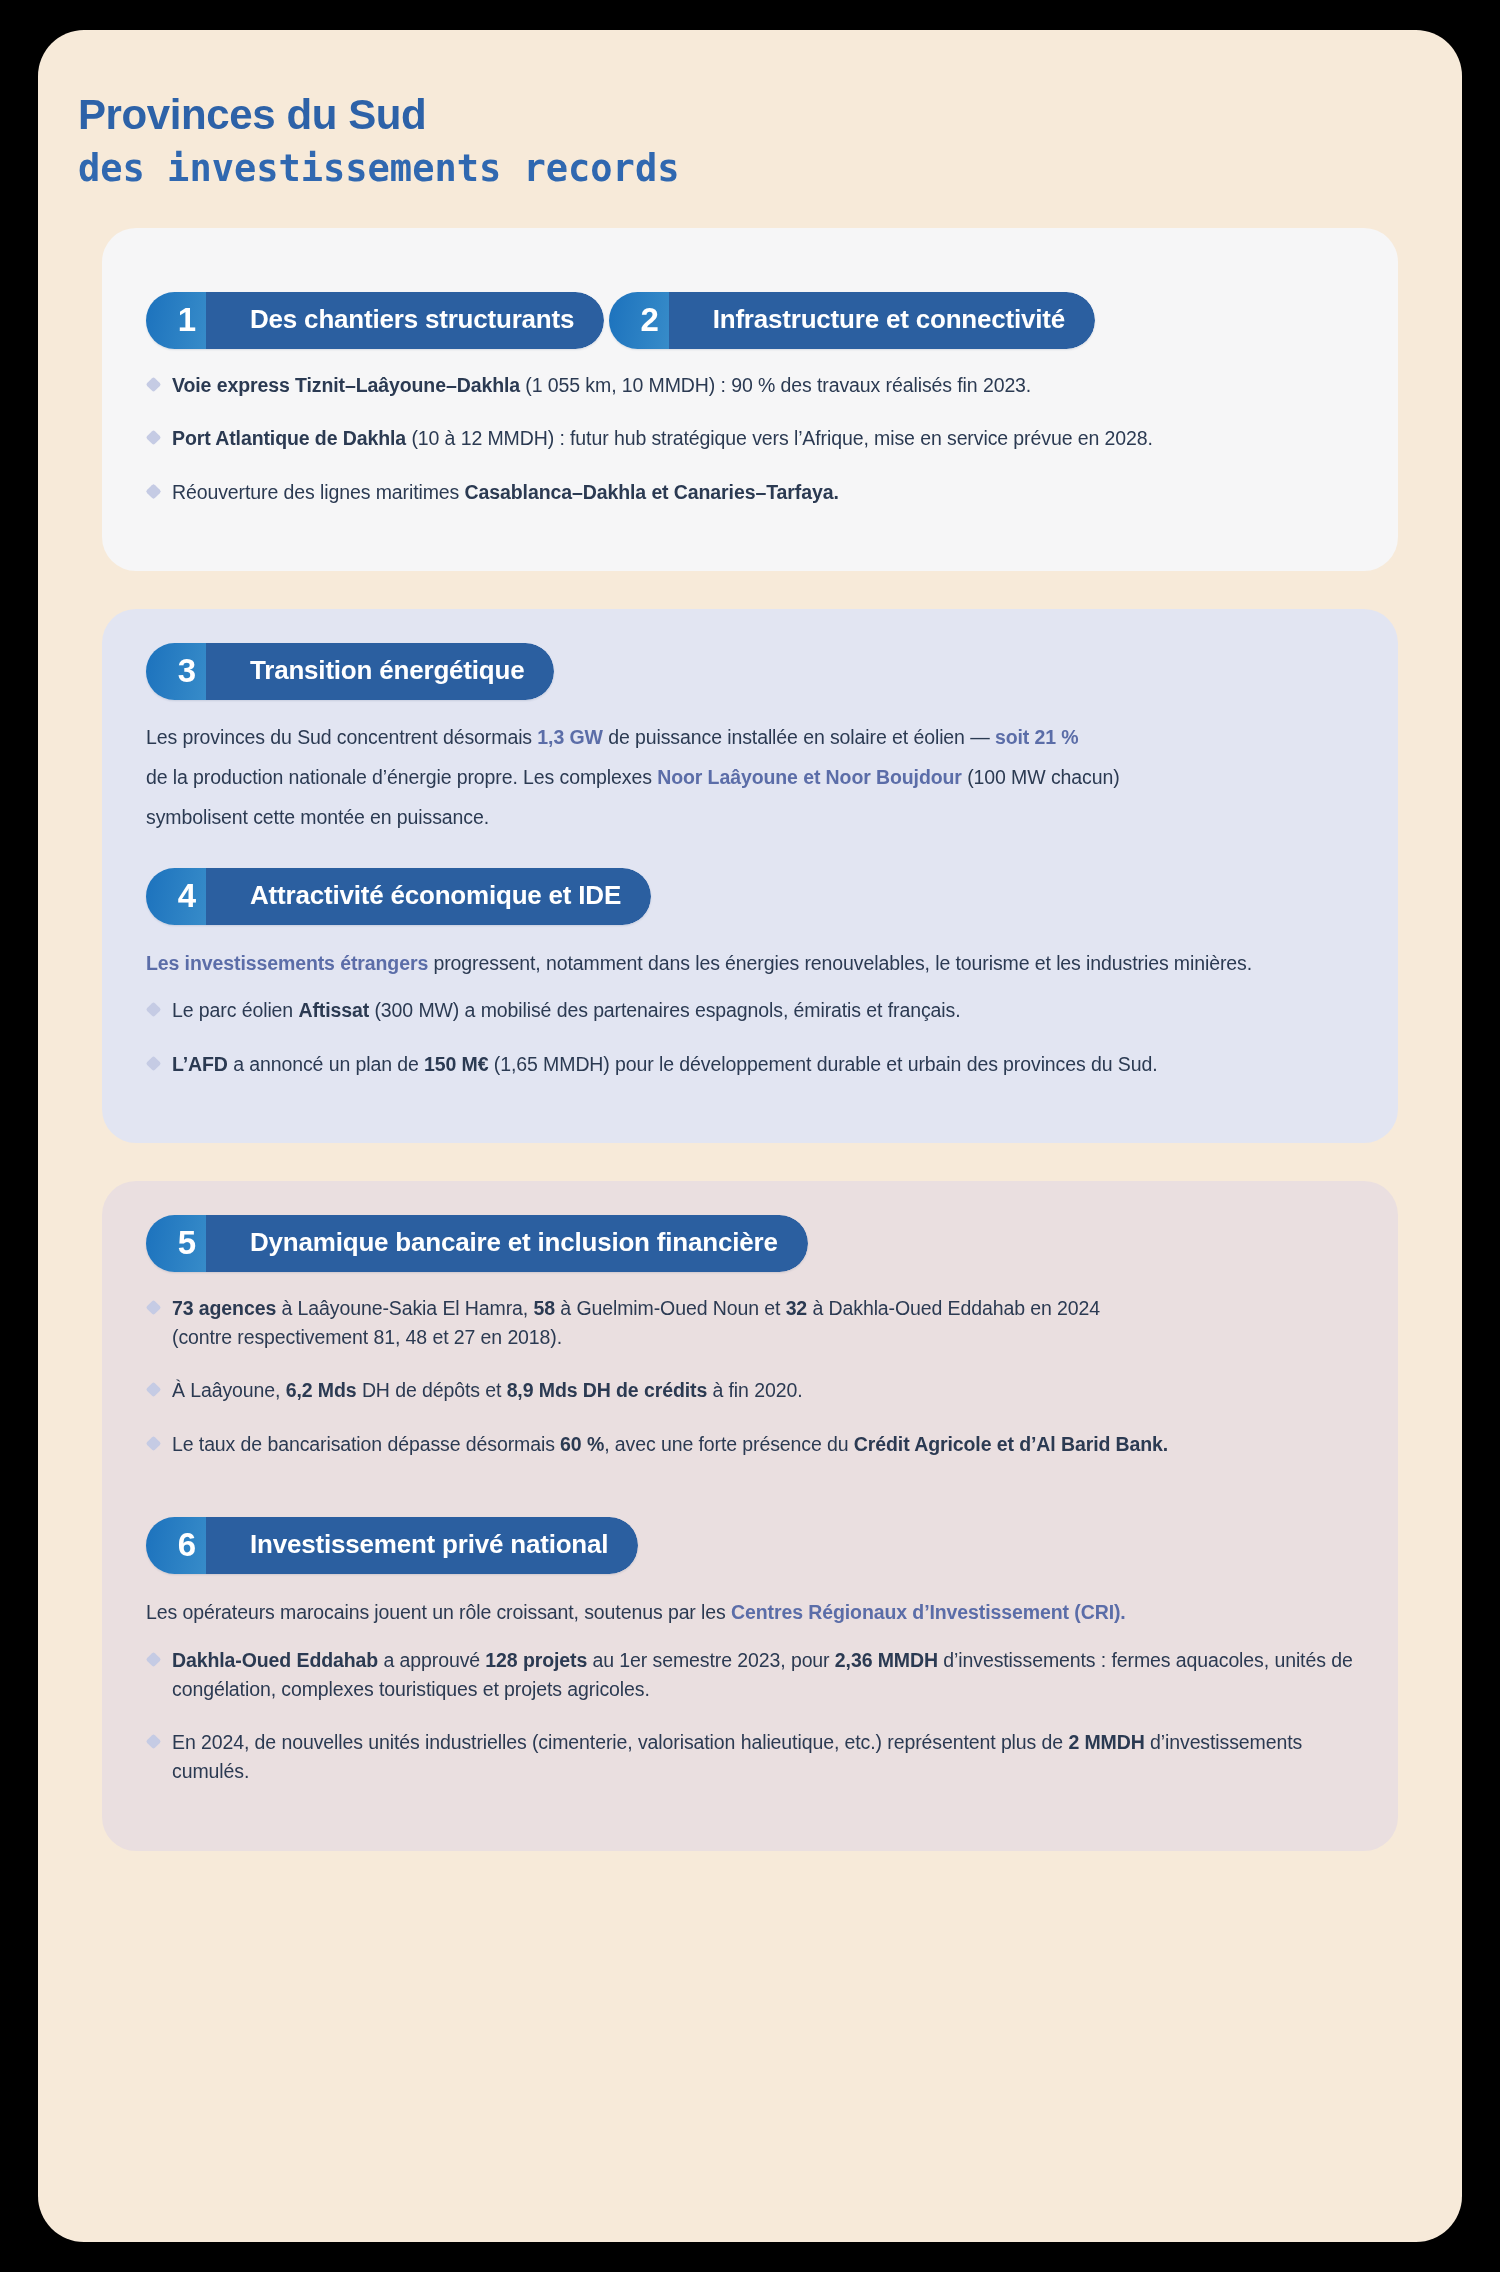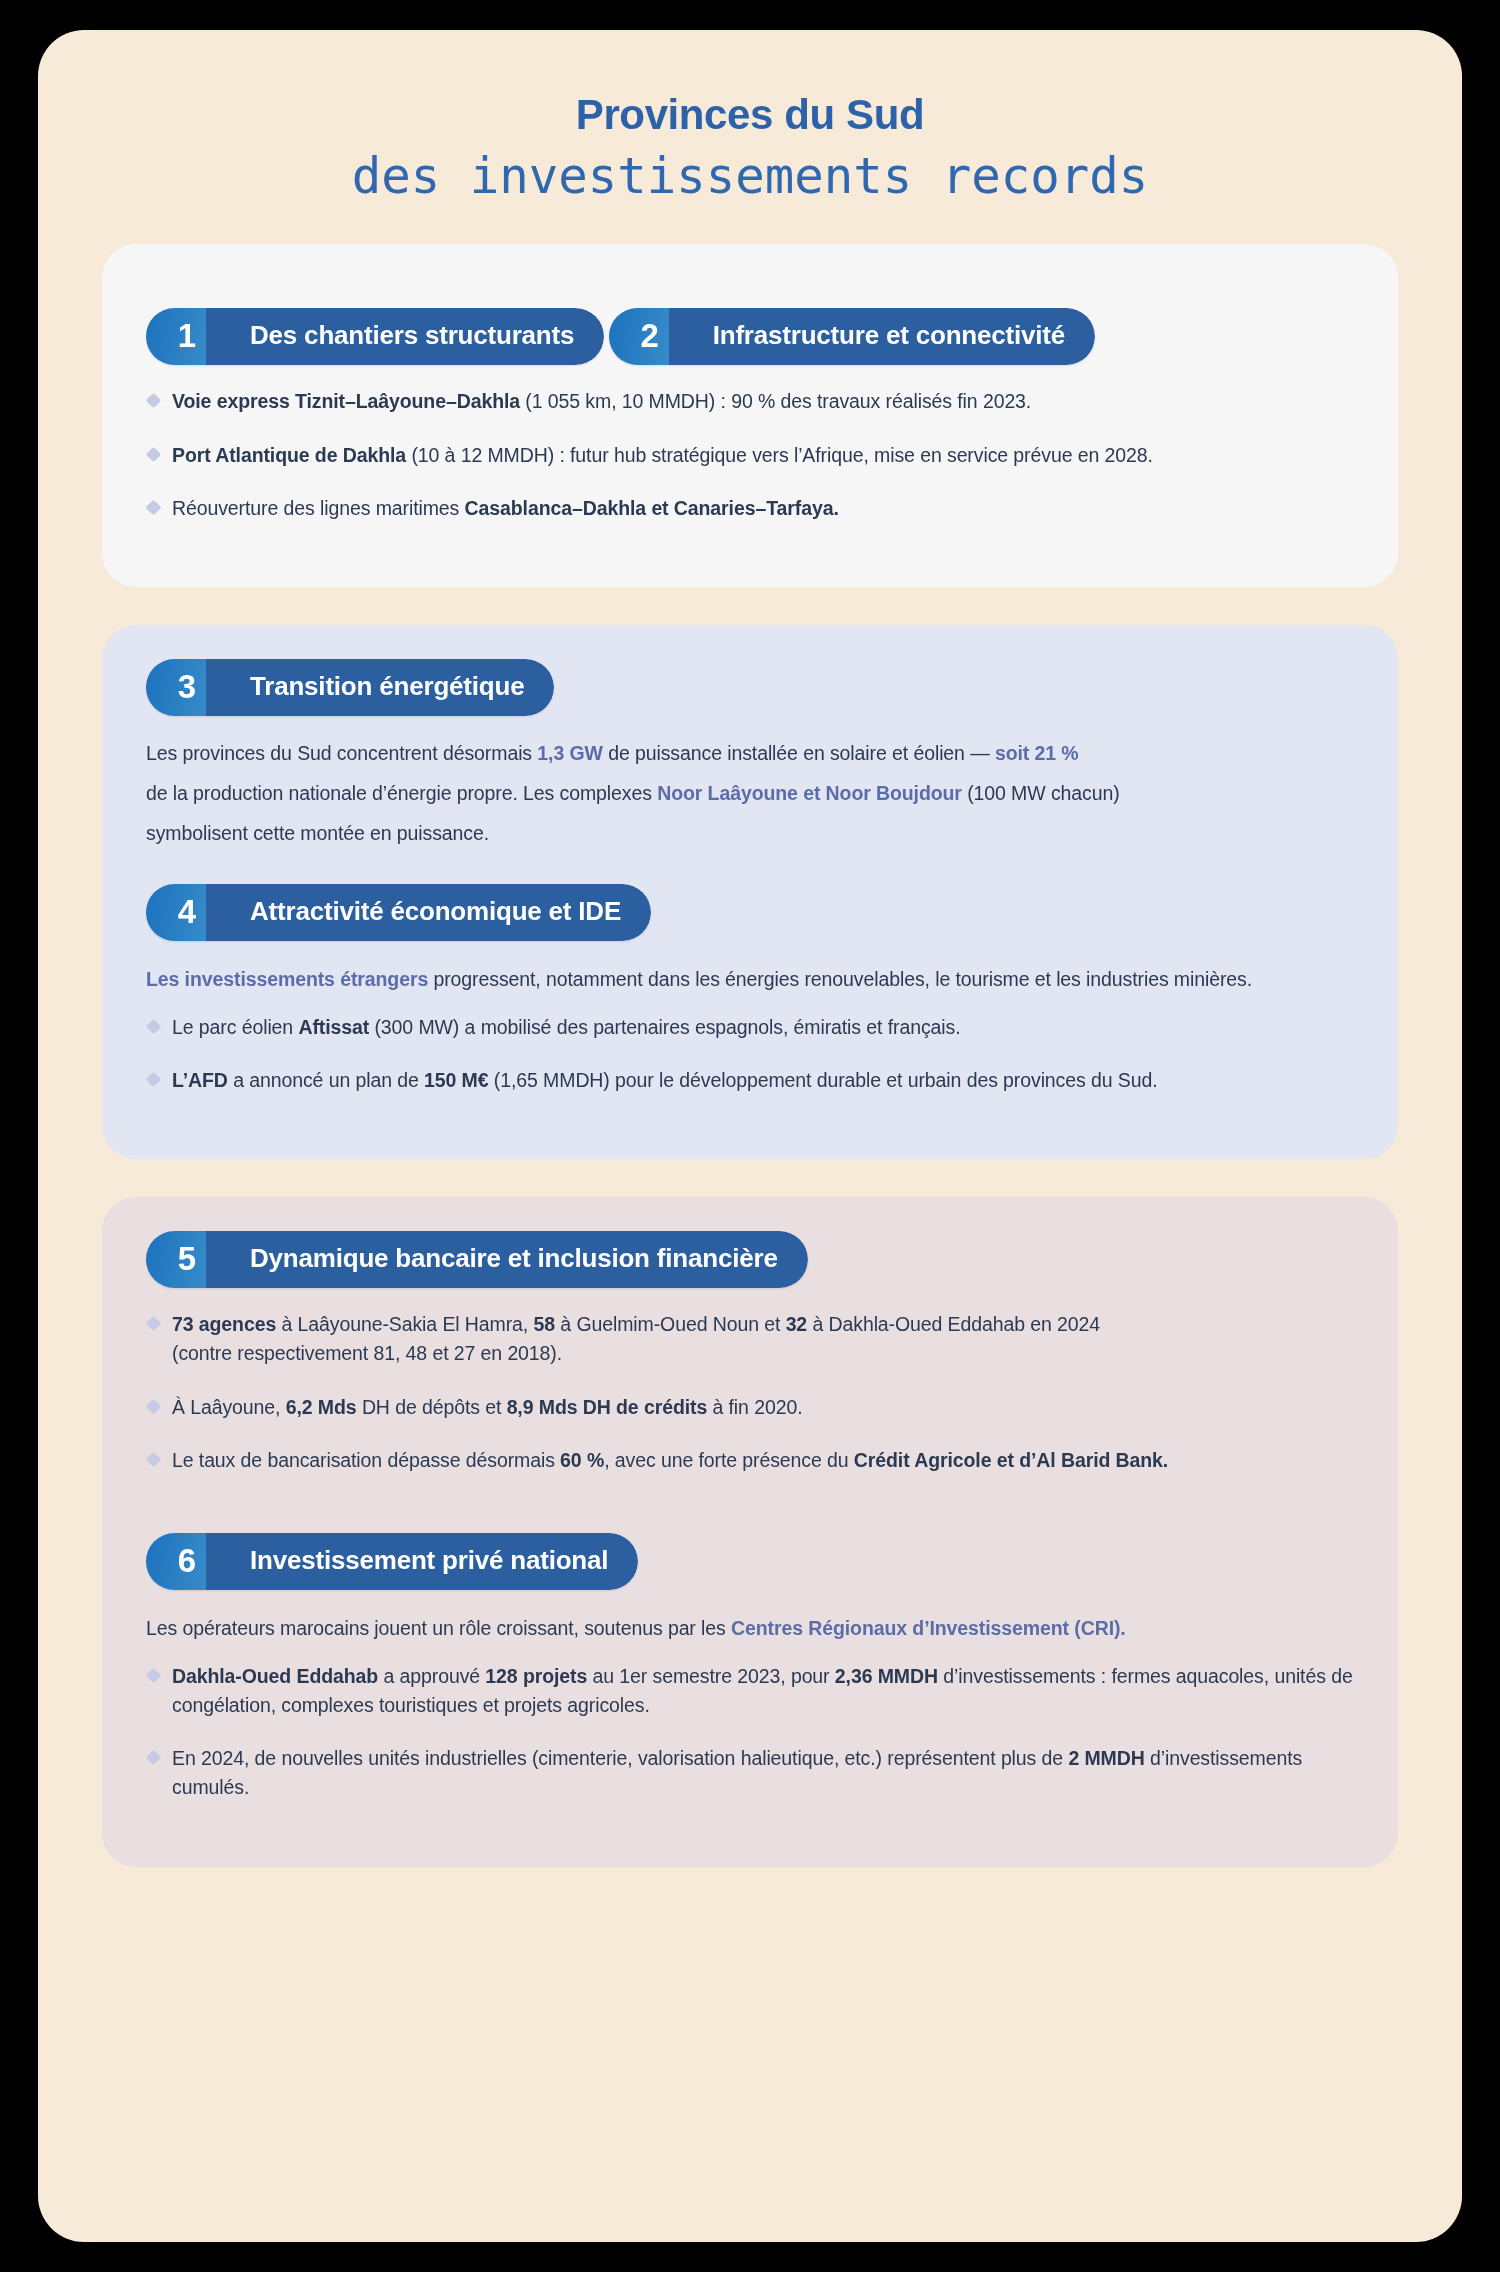--- a/index.html
+++ b/index.html
@@ -31,35 +31,35 @@
     background: #f7ead9;
     border-radius: 46px;
     box-sizing: border-box;
     padding: 0 0 0 0;
     overflow: hidden;
   }
 
   
   .title-block {
     padding: 62px 40px 0 40px;
-    text-align: center;
+    text-align: left;
   }
   .title-main {
     font-family: "Liberation Sans", sans-serif;
     font-weight: 700;
     font-size: 42px;
     letter-spacing: -0.4px;
     color: #2d62a8;
     line-height: 1.1;
     margin: 0;
   }
   .title-sub {
     font-family: "DejaVu Sans Mono", monospace;
-    font-weight: 400;
-    font-size: 49px;
+    font-weight: 700;
+    font-size: 37px;
     color: #3068b0;
     line-height: 1.35;
     margin: 6px 0 8px 0;
     letter-spacing: 0px;
   }
 
   
   .card {
     position: relative;
     margin: 0 64px;

